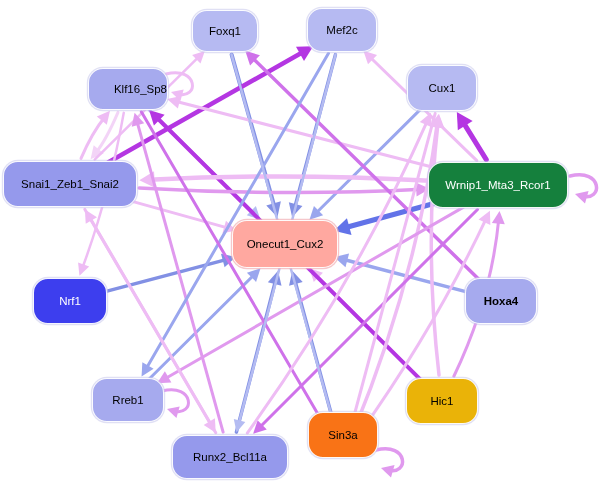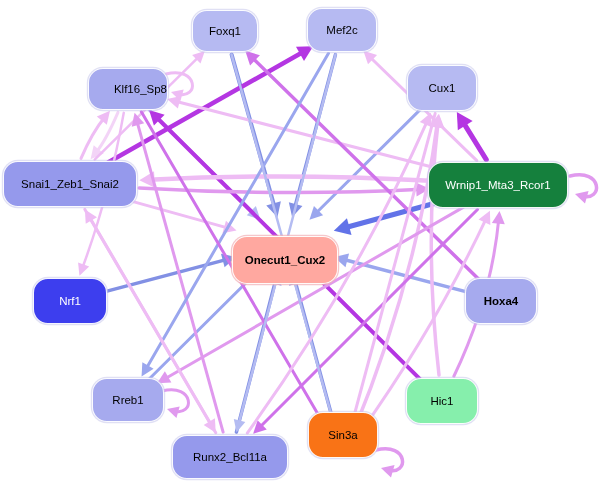--- a/index.html
+++ b/index.html
@@ -205,33 +205,33 @@
     </div>
     <div class="node" style="left: 88px; top: 68px; width: 80px; height: 42px; background: rgb(166, 170, 238); color: rgb(0, 0, 0); justify-content: flex-end;">
       <span>Klf16_Sp8</span>
     </div>
     <div class="node" style="left: 3px; top: 161px; width: 134px; height: 46px; background: rgb(149, 153, 236); color: rgb(0, 0, 0);">
       <span>Snai1_Zeb1_Snai2</span>
     </div>
     <div class="node" style="left: 428px; top: 162px; width: 140px; height: 46px; background: #15803d; color: rgb(255, 255, 255);">
       <span>Wrnip1_Mta3_Rcor1</span>
     </div>
-    <div class="node center-node" style="left: 232px; top: 236px; width: 106px; height: 48px; background: rgb(255, 168, 160); color: rgb(0, 0, 0); font-weight: bold;">
+    <div class="node center-node" style="left: 232px; top: 220px; width: 106px; height: 48px; background: rgb(255, 168, 160); color: rgb(0, 0, 0);">
       <span>Onecut1_Cux2</span>
     </div>
     <div class="node" style="left: 33px; top: 278px; width: 74px; height: 46px; background: rgb(61, 62, 238); color: rgb(255, 255, 255);">
       <span>Nrf1</span>
     </div>
     <div class="node" style="left: 465px; top: 278px; width: 72px; height: 46px; background: rgb(166, 170, 238); color: rgb(0, 0, 0); font-weight: bold;">
       <span>Hoxa4</span>
     </div>
     <div class="node" style="left: 92px; top: 378px; width: 72px; height: 44px; background: rgb(166, 170, 238); color: rgb(0, 0, 0);">
       <span>Rreb1</span>
     </div>
-    <div class="node" style="left: 406px; top: 378px; width: 72px; height: 46px; background: #86efac; color: rgb(0, 0, 0);">
+    <div class="node" style="left: 406px; top: 378px; width: 72px; height: 46px; background: #eab308; color: rgb(0, 0, 0);">
       <span>Hic1</span>
     </div>
     <div class="node" style="left: 172px; top: 435px; width: 116px; height: 44px; background: rgb(149, 153, 236); color: rgb(0, 0, 0); text-align: center;">
       <span>Runx2_Bcl11a</span>
     </div>
     <div class="node" style="left: 308px; top: 412px; width: 70px; height: 46px; background: #f97316; color: rgb(0, 0, 0);">
       <span>Sin3a</span>
     </div>
   </div>
 

